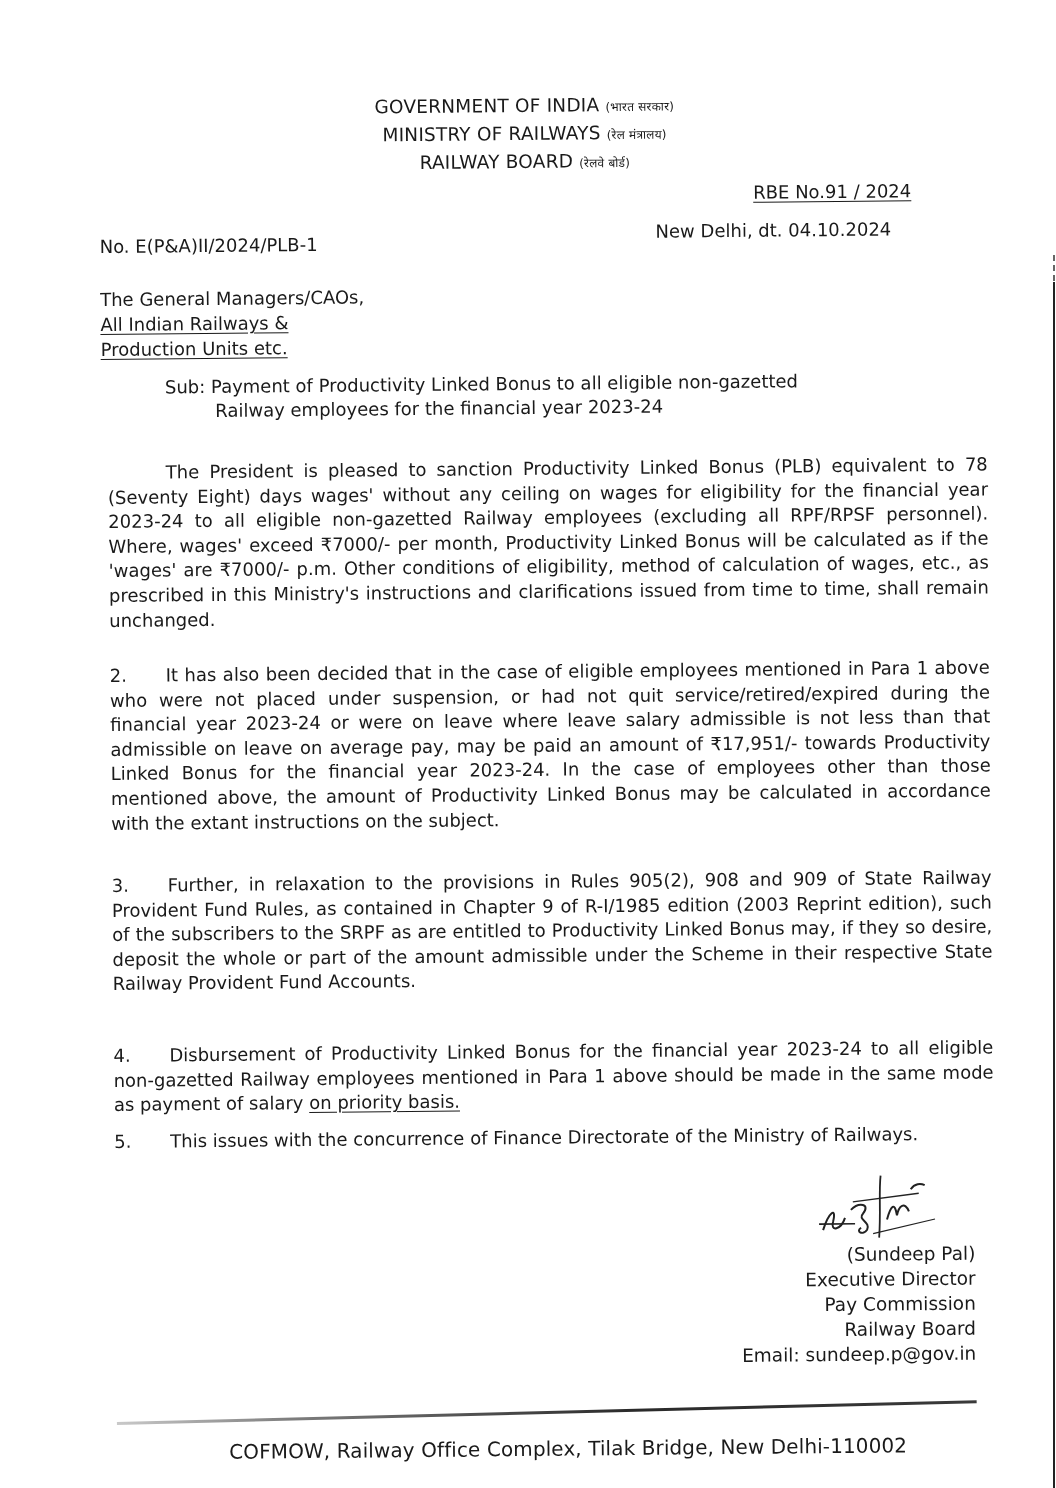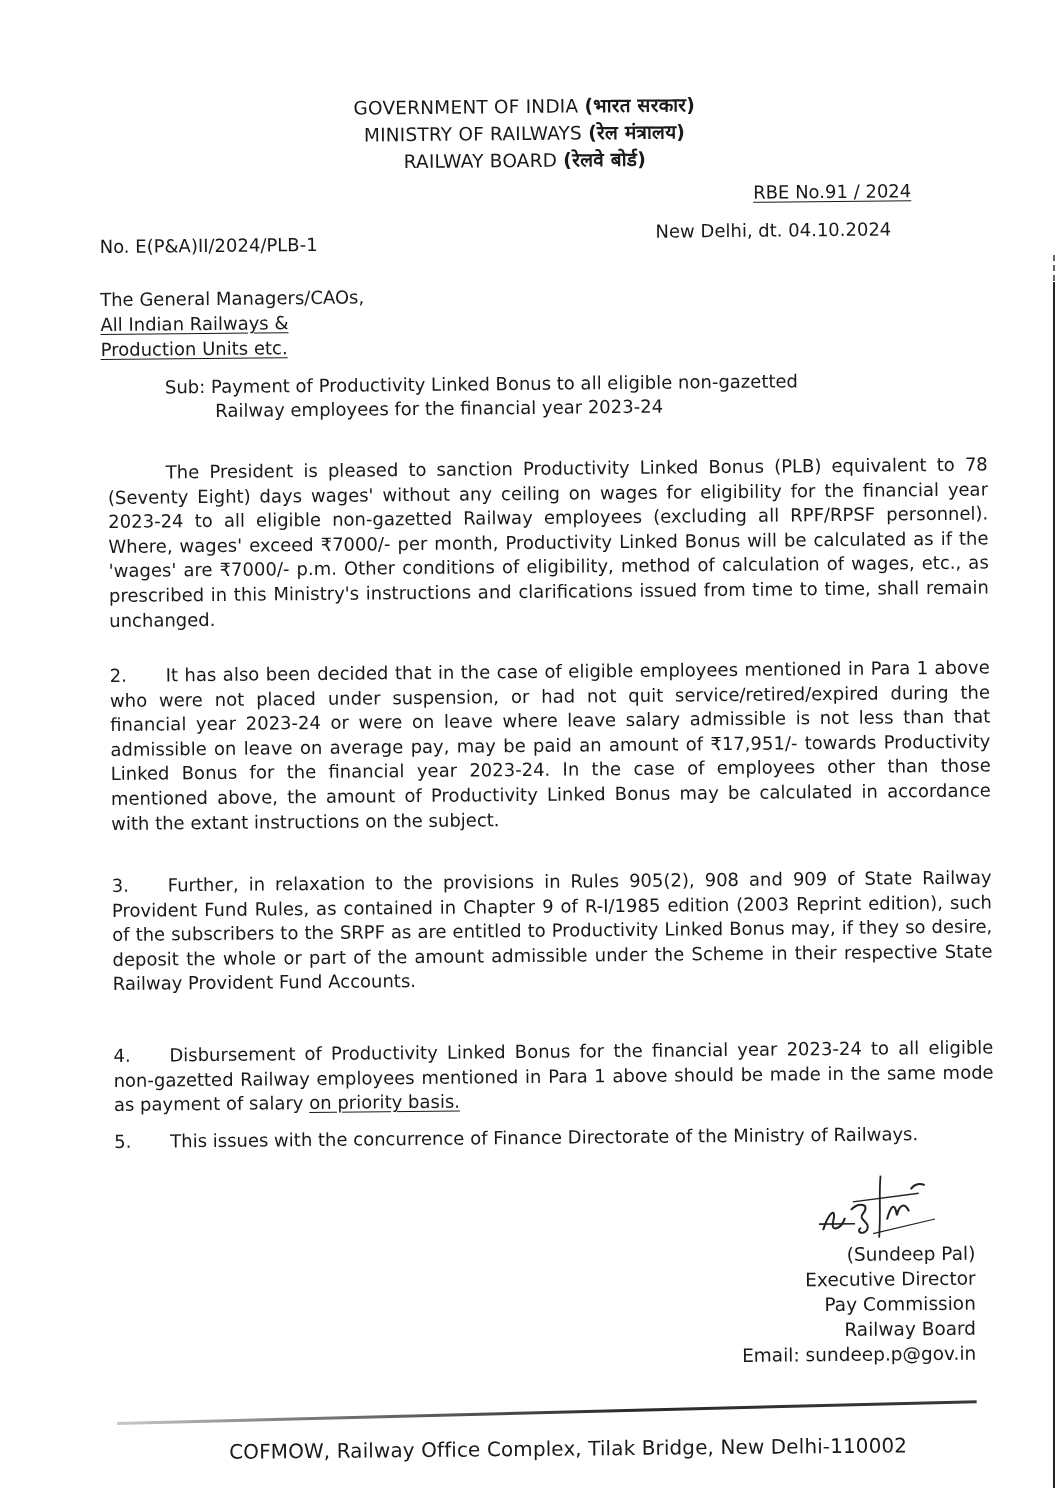--- a/index.html
+++ b/index.html
@@ -44,22 +44,21 @@
       position: absolute;
       left: 300px;
       top: 93px;
       width: 460px;
       text-align: center;
       font-size: 18.5px;
       line-height: 26px;
       letter-spacing: 0.2px;
     }
     .header .hindi {
-      font-size: 19px;
-      font-weight: bold;
+      font-size: 12px;
     }
     .rbe {
       position: absolute;
       left: 758px;
       top: 184px;
       font-size: 18px;
       text-decoration: underline;
       text-underline-offset: 3px;
     }
     .fileno {

